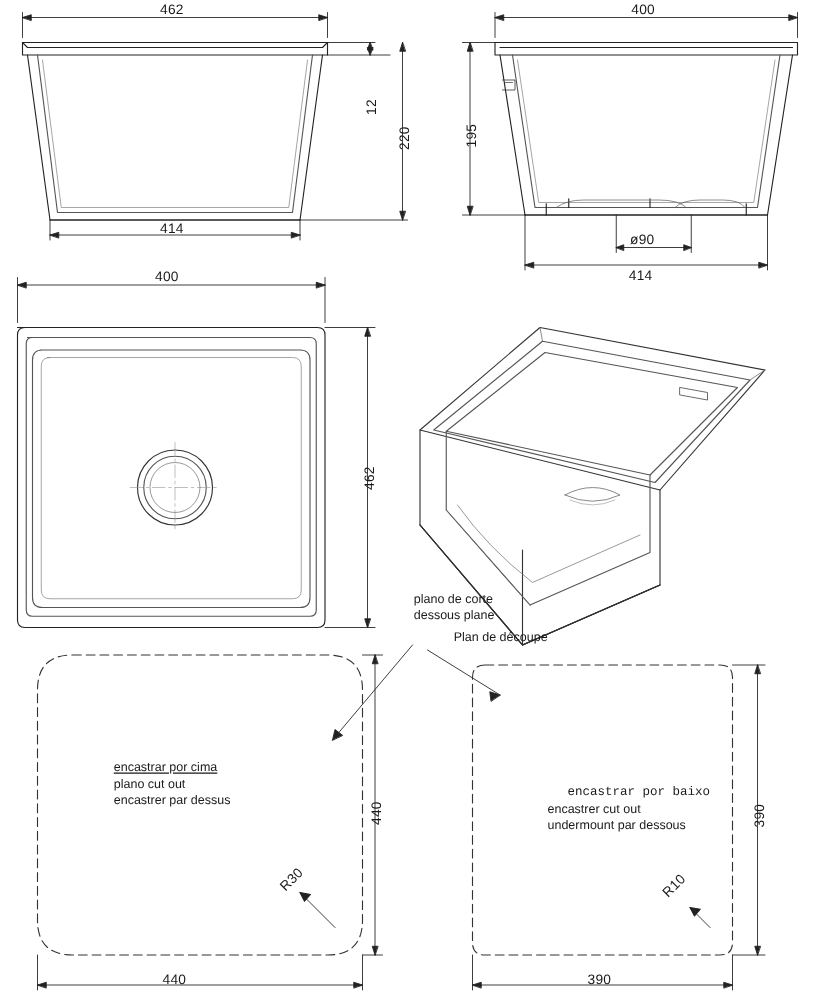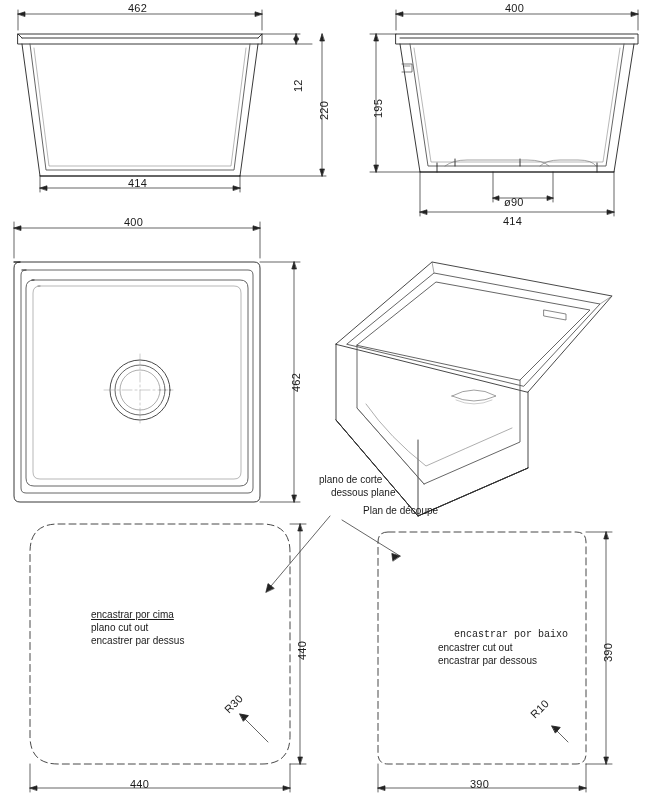--- a/index.html
+++ b/index.html
@@ -278,37 +278,37 @@
     </g>
   </svg>
 
   <div class="lbl" style="left:128px; top:2px;">462</div>
   <div class="lbl" style="left:128px; top:177px;">414</div>
   <div class="lbl vert" style="left:292px; top:92px;">12</div>
   <div class="lbl vert" style="left:318px; top:120px;">220</div>
 
   <div class="lbl" style="left:505px; top:2px;">400</div>
   <div class="lbl vert" style="left:372px; top:118px;">195</div>
-  <div class="lbl" style="left:504px; top:196px;">ø90</div>
+  <div class="lbl" style="left:504px; top:186px;">ø90</div>
   <div class="lbl" style="left:503px; top:215px;">414</div>
 
   <div class="lbl" style="left:124px; top:216px;">400</div>
   <div class="lbl vert" style="left:290px; top:392px;">462</div>
 
-  <div class="note" style="left:319px; top:473px;text-align:center;">plano de corte</div>
+  <div class="note" style="left:331px; top:473px;text-align:center;">plano de corte</div>
   <div class="note" style="left:331px; top:486px;">dessous plane</div>
   <div class="note" style="left:331px; top:504px;padding-left:32px;">Plan de découpe</div>
 
   <div class="note" style="left:91px; top:608px;text-decoration:underline;">encastrar por cima</div>
   <div class="note" style="left:91px; top:621px;">plano cut out</div>
   <div class="note" style="left:91px; top:634px;">encastrer par dessus</div>
   <div class="lbl vert" style="left:296px; top:660px;">440</div>
   <div class="lbl" style="left:130px; top:778px;">440</div>
   <div class="lbl" style="left:222px; top:707px; transform-origin:0 0; transform:rotate(-45deg);">R30</div>
 
   <div class="note" style="left:454px; top:628px;font-family:Liberation Mono, monospace;">encastrar por baixo</div>
   <div class="note" style="left:438px; top:641px;">encastrer cut out</div>
-  <div class="note" style="left:438px; top:654px;">encastrar par dessous</div>
+  <div class="note" style="left:438px; top:654px;">undermount par dessous</div>
   <div class="lbl vert" style="left:602px; top:662px;">390</div>
   <div class="lbl" style="left:470px; top:778px;">390</div>
   <div class="lbl" style="left:528px; top:712px; transform-origin:0 0; transform:rotate(-45deg);">R10</div>
 
 </div>
 
 </body></html>

